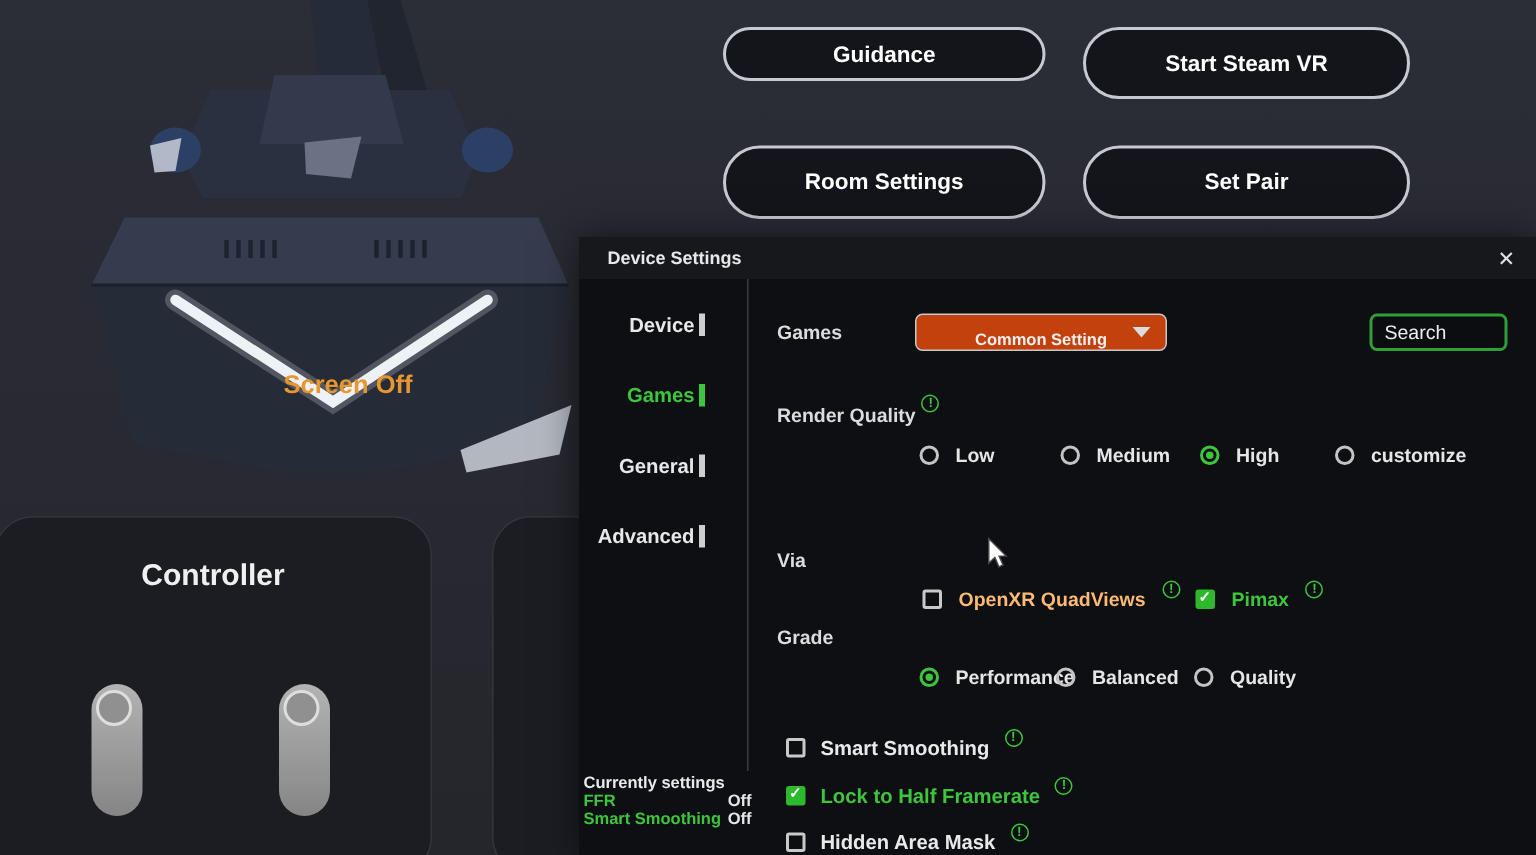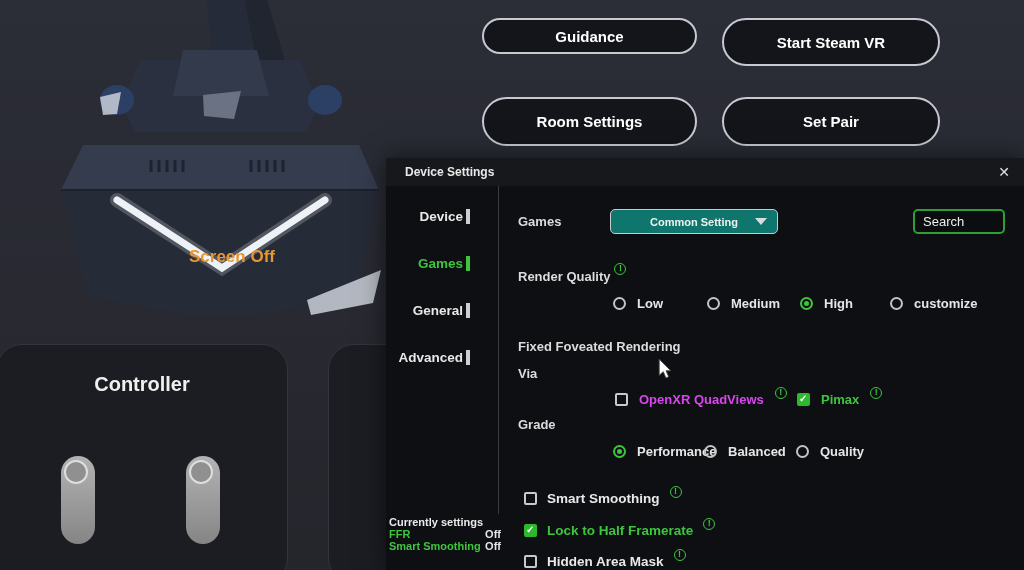--- a/index.html
+++ b/index.html
@@ -45,40 +45,40 @@
   .dialog-close{margin-left:auto;font-size:14px;color:#dfe2e5;cursor:pointer;line-height:1;}
   .side-divider{position:absolute;left:112px;top:28px;width:1px;height:328px;background:#3a3b3f;}
   .tab{position:absolute;left:0;width:84px;height:18px;display:flex;justify-content:flex-end;
     align-items:center;gap:3px;font-size:13.5px;font-weight:700;color:#e8e8e8;cursor:pointer;}
   .tab .bar{width:4px;height:15px;background:#cfcfcf;}
   .tab.checked{color:#3ec53e;}
   .tab.checked .bar{background:#3ec53e;}
   
   .lbl{position:absolute;font-size:13px;font-weight:700;color:#dcdcdc;display:flex;gap:4px;}
   .dropdown{position:absolute;left:224px;top:51px;width:168px;height:25px;box-sizing:border-box;
-    border:1.5px solid #c7c9cc;border-radius:5px;background:#0f766e;display:flex;
-    align-items:center;justify-content:center;cursor:pointer;}
+    border:1.5px solid #c7c9cc;border-radius:5px;background:#c2410c;display:flex;
+    align-items:flex-end;justify-content:center;cursor:pointer;}
   .dropdown .dd-text{font-size:11px;font-weight:700;color:#f0f0f0;}
   .dropdown .caret{position:absolute;right:10px;top:8px;width:0;height:0;
     border-left:6px solid transparent;border-right:6px solid transparent;border-top:7px solid #dadde0;}
   .search-btn{position:absolute;left:527px;top:51px;width:92px;height:25px;box-sizing:border-box;
     border:2px solid #2f9e37;border-radius:5px;background:#0c0d10;display:flex;align-items:center;
     padding-left:8px;font-size:13px;color:#eee;cursor:pointer;}
   .radio{width:13px;height:13px;border:2px solid #c4c4c4;border-radius:50%;
     box-sizing:border-box;position:relative;flex:none;}
   .radio.checked{border-color:#3ec53e;}
   .radio.checked::after{content:"";position:absolute;inset:2px;border-radius:50%;background:#3ec53e;}
   .checkbox{width:13px;height:13px;border:2px solid #c9c9c9;border-radius:2px;
     box-sizing:border-box;position:relative;flex:none;}
   .checkbox.checked{background:#2eb82e;border-color:#2eb82e;}
   .checkbox.checked::after{content:"✓";position:absolute;top:-2px;left:0;font-size:10px;
     line-height:12px;color:#fff;font-weight:700;}
   .opt{position:absolute;height:18px;display:flex;align-items:center;gap:11px;
     font-size:13px;font-weight:700;color:#e6e6e6;cursor:pointer;}
-  .opt.dim .opt-label{color:#d946ef;}
+  .opt.dim .opt-label{color:#fdba74;}
   .opt.checked .opt-label.greenable{color:#3ec53e;}
   .info{width:12px;height:12px;border:1.5px solid #3ec53e;border-radius:50%;box-sizing:border-box;
     color:#3ec53e;font-size:9px;font-weight:700;line-height:9px;text-align:center;flex:none;
     position:relative;top:-6px;}
   .info::before{content:"!";}
   .toggle-row{position:absolute;left:138px;height:18px;display:flex;align-items:center;gap:10px;
     font-size:13.5px;font-weight:700;color:#e9e9e9;cursor:pointer;}
   .toggle-row.checked .t-label{color:#3ec53e;}
   .cs-block{position:absolute;left:3px;width:112px;font-size:11px;font-weight:700;}
   .cs-title{color:#eaeaea;}
@@ -187,21 +187,20 @@
     </div>
     <div class="opt checked" style="left:414px;top:136px;">
       <span class="radio checked"></span>
       <span class="opt-label">High</span>
     </div>
     <div class="opt" style="left:504px;top:136px;">
       <span class="radio"></span>
       <span class="opt-label">customize</span>
     </div>
 
-    <div class="lbl" style="left:132px;top:181px;">Fixed Foveated Rendering</div>
     <div class="lbl" style="left:132px;top:208px;">Via</div>
 
     <div class="opt dim" style="left:229px;top:232px;">
       <span class="checkbox"></span>
       <span class="opt-label greenable">OpenXR QuadViews</span>
       <span class="info"></span>
     </div>
     <div class="opt checked" style="left:411px;top:232px;">
       <span class="checkbox checked"></span>
       <span class="opt-label greenable">Pimax</span>

